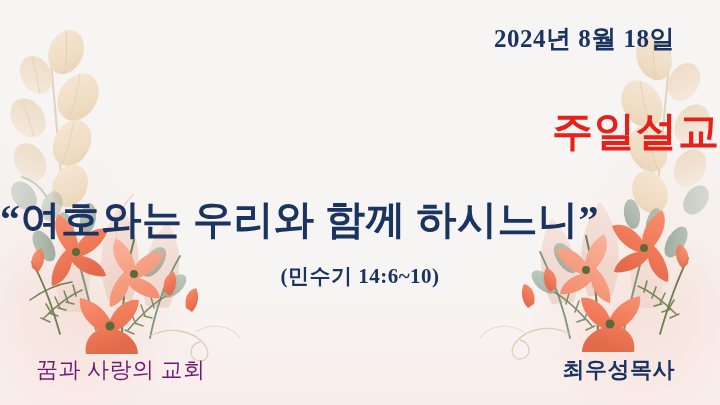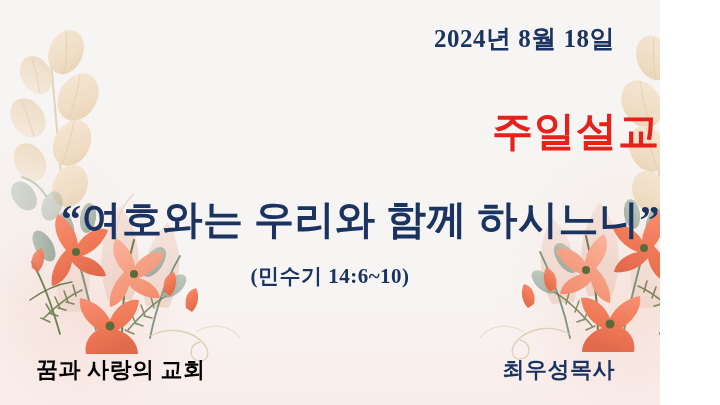--- a/index.html
+++ b/index.html
@@ -3,21 +3,21 @@
 <meta charset="utf-8">
 <title>Sunday Sermon Slide</title>
 <style>
   html, body {
     margin: 0;
     padding: 0;
     background: #ffffff;
   }
   #slide {
     position: relative;
-    width: 660px;
+    width: 720px;
     height: 405px;
     overflow: hidden;
     background: #f7f5f3;
     font-family: "Liberation Serif", "DejaVu Serif", serif;
     -webkit-font-smoothing: antialiased;
   }
 
   
   .wash {
     position: absolute;
@@ -64,21 +64,21 @@
     text-align: right;
     font-size: 41px;
     font-weight: bold;
     color: #e8201a;
     letter-spacing: 1px;
   }
   .verse-title {
     position: absolute;
     top: 192px;
     left: 0; right: 0;
-    text-align: right;
+    text-align: left;
     font-size: 40px;
     font-weight: bold;
     color: #1b3360;
     letter-spacing: 0.5px;
     white-space: nowrap;
   }
   .verse-ref {
     position: absolute;
     top: 262px;
     left: 0; right: 0;
@@ -86,22 +86,22 @@
     font-size: 21px;
     font-weight: bold;
     color: #1b3360;
     letter-spacing: 0.5px;
   }
   .church-name {
     position: absolute;
     bottom: 20px;
     left: 36px;
     font-size: 22px;
-    font-weight: bold;
-    color: #000000;
+    font-weight: normal;
+    color: #701a75;
     letter-spacing: 0.5px;
   }
   .pastor-name {
     position: absolute;
     bottom: 20px;
     right: 45px;
     font-size: 22px;
     font-weight: bold;
     color: #1b3360;
     letter-spacing: 0.5px;

